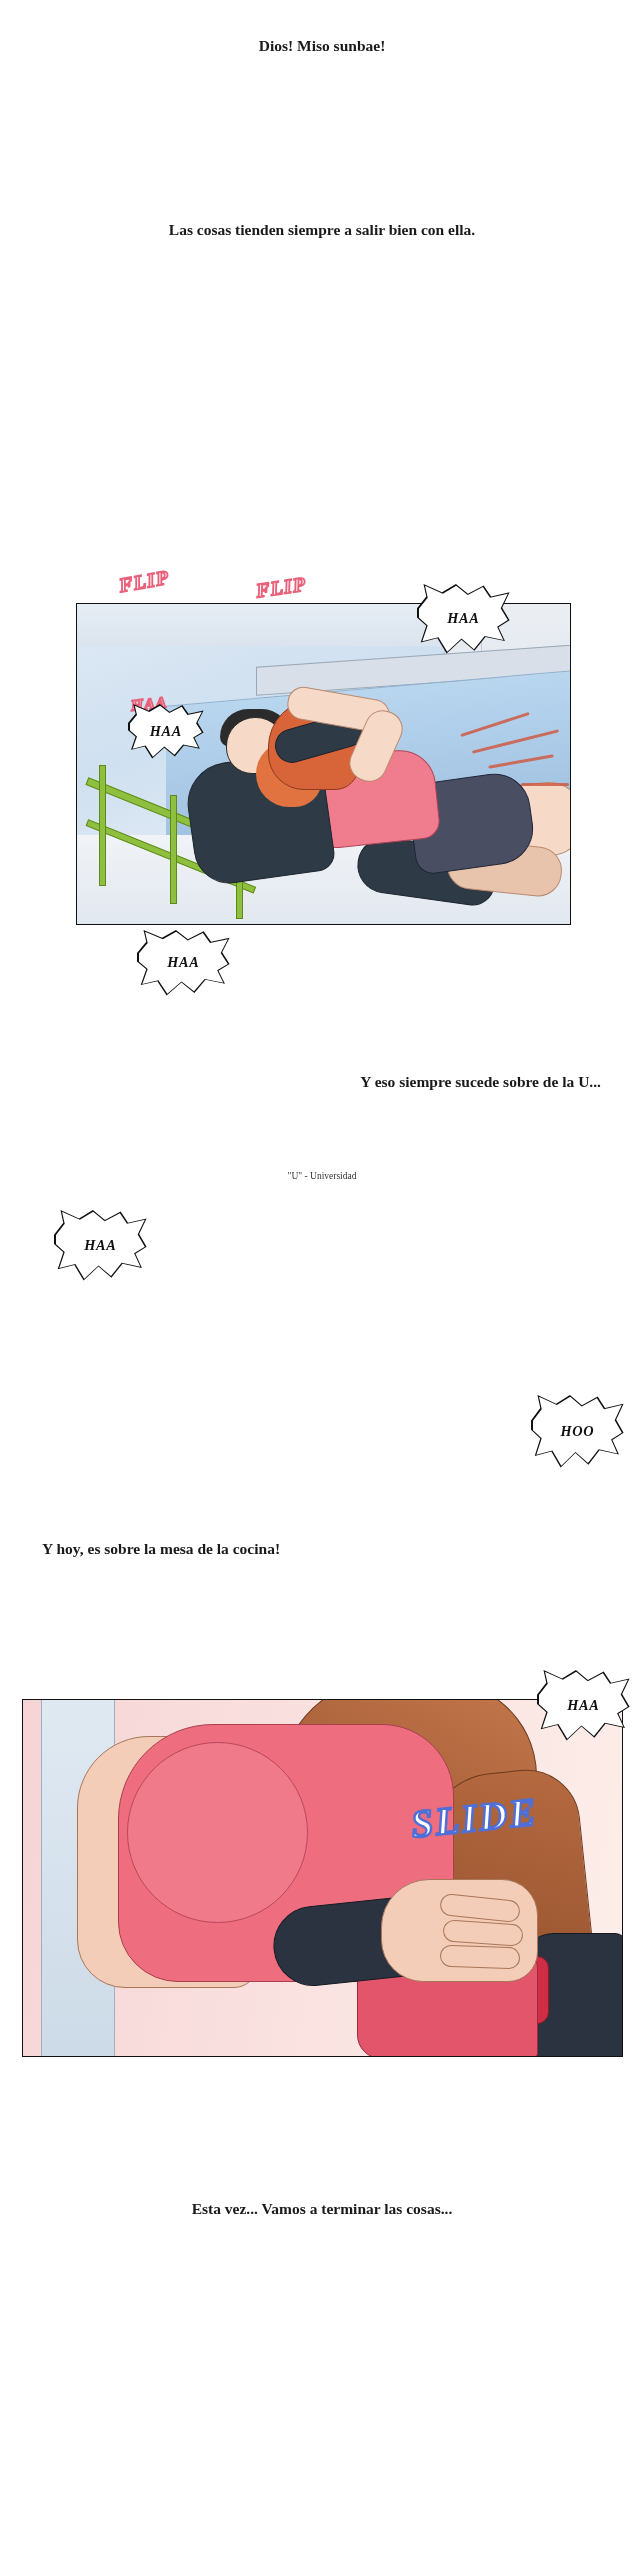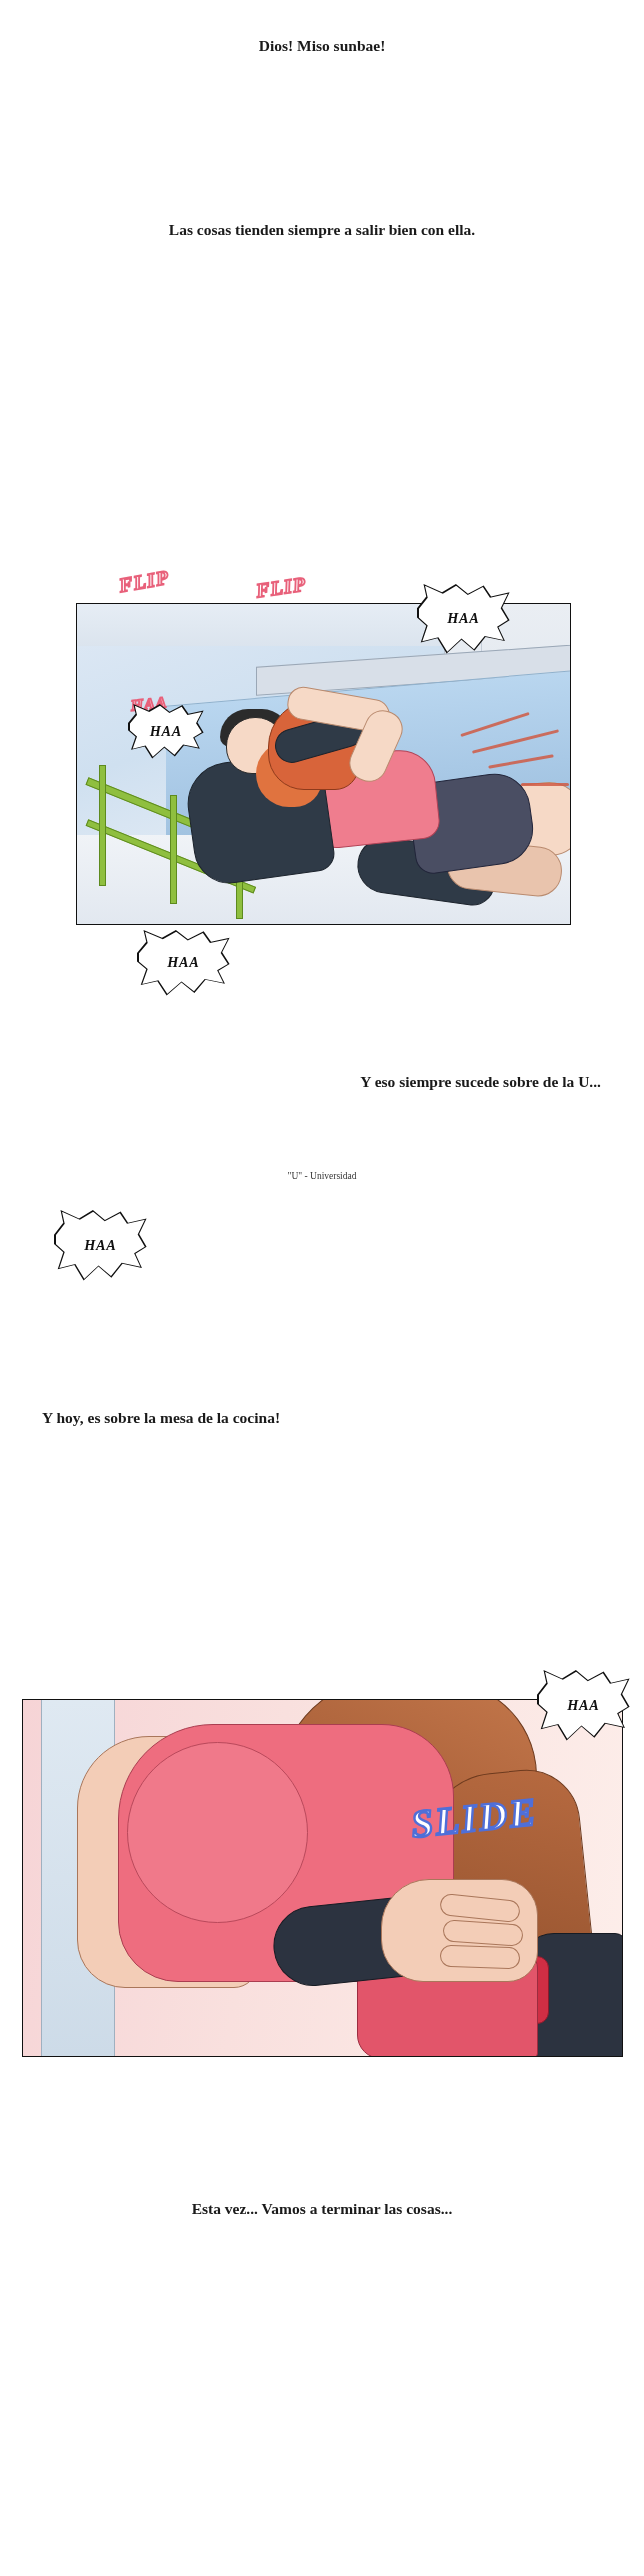--- a/index.html
+++ b/index.html
@@ -26,21 +26,21 @@
     position: absolute;
     font-family: "Liberation Serif", serif;
     color: #1a1a1a;
     font-weight: 700;
     white-space: nowrap;
   }
   .cap-1 { left: 50%; transform: translateX(-50%); top: 37px;  font-size: 15.5px; }
   .cap-2 { left: 50%; transform: translateX(-50%); top: 221px; font-size: 15.5px; }
   .cap-3 { right: 43px; top: 1073px; font-size: 15.5px; }
   .cap-4 { left: 50%; transform: translateX(-50%); top: 1171px; font-size: 9.5px; font-weight: 400; color: #333; }
-  .cap-5 { left: 42px;  top: 1409px; font-size: 15.5px; }
+  .cap-5 { left: 42px;  top: 1540px; font-size: 15.5px; }
   .cap-6 { left: 50%; transform: translateX(-50%); top: 2200px; font-size: 15.5px; text-align: center; }
 
   
   .panel {
     position: absolute;
     border: 1.8px solid #111;
     box-sizing: border-box;
     overflow: hidden;
   }
   #panel-1 { left: 76px; top: 603px; width: 495px; height: 322px; }
@@ -346,20 +346,23 @@
   </div>
   <div class="spike-wrap" id="haa-3">
     <span>HAA</span>
   </div>
 
   <div class="caption cap-3">Y eso siempre sucede sobre de la U...</div>
   <div class="caption cap-4">"U" - Universidad</div>
 
   <div class="spike-wrap" id="haa-4">
     <span>HAA</span>
+  </div>
+  <div class="spike-wrap" id="hoo-1">
+    <span>HOO</span>
   </div>
 
   <div class="caption cap-5">Y hoy, es sobre la mesa de la cocina!</div>
 
   <div class="panel" id="panel-2">
     <div class="p1-clip">
       <div class="p2-bg"></div>
       <div class="p2-win"></div>
       <div class="p2-hair"></div>
       <div class="p2-hair2"></div>

